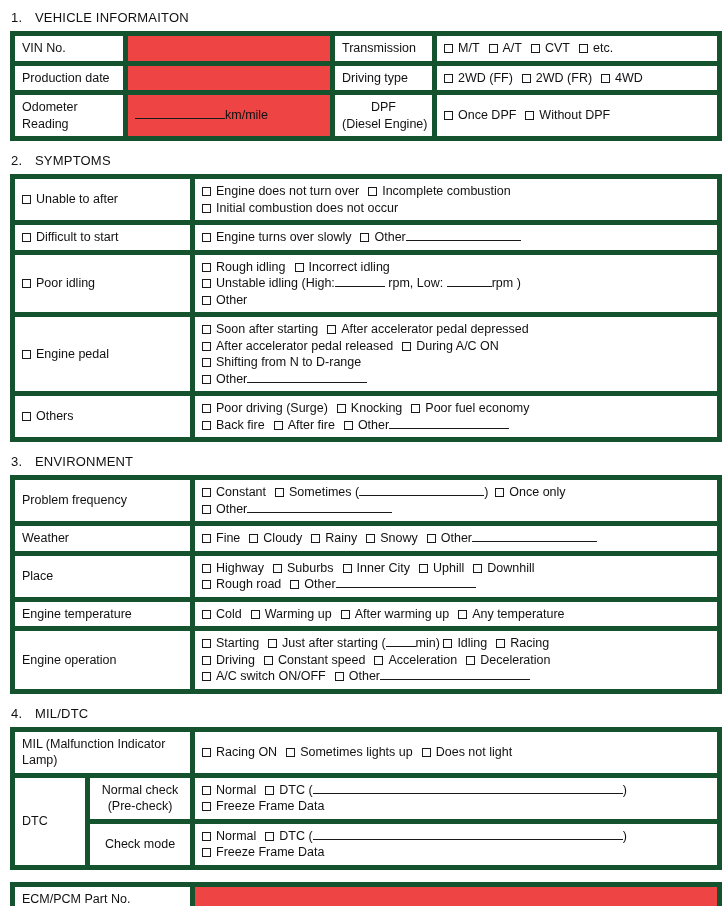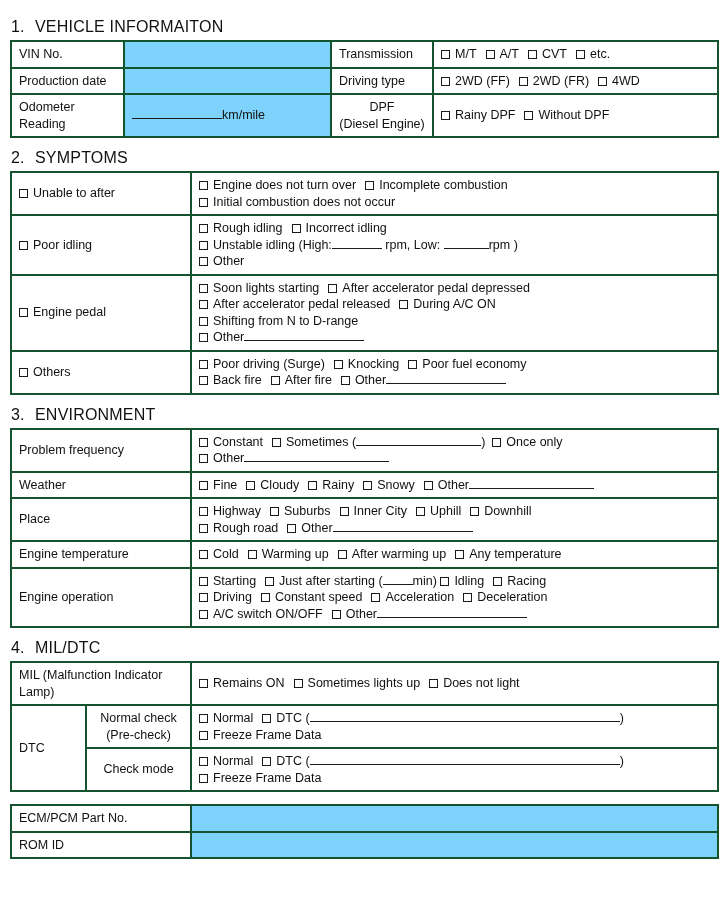--- a/index.html
+++ b/index.html
@@ -7,33 +7,33 @@
   body {
     width: 727px;
     min-height: 906px;
     font-family: "Liberation Sans", sans-serif;
     color: #111111;
   }
   .page { padding: 8px 10px 14px 10px; }
   .section { margin-bottom: 12px; }
   .section:last-child { margin-bottom: 0; }
   .section-header {
-    font-size: 16px;
+    font-size: 13px;
     line-height: 16px;
-    margin: 11px 0 5px 1px;
+    margin: 2px 0 5px 1px;
     letter-spacing: 0.2px;
   }
   .sec-num { display: inline-block; width: 24px; }
   table.form-table {
     border-collapse: collapse;
     table-layout: fixed;
     width: 707px;
   }
   td {
-    border: 2px solid #14532d;
+    border: 5px solid #14532d;
     font-size: 12.5px;
     padding: 4px 7px;
     vertical-align: middle;
     overflow: hidden;
   }
   .line { white-space: pre; line-height: 16.5px; }
   .cb-item { white-space: pre; margin-right: 9px; }
   .cb-item.tight { margin-right: 0; }
   .cb {
     display: inline-block;
@@ -41,21 +41,21 @@
     border: 1px solid #1a1a1a;
     background: #ffffff;
     margin-right: 5px;
     vertical-align: -1px;
   }
   .blank {
     display: inline-block;
     height: 12px;
     border-bottom: 1px solid #1a1a1a;
   }
-  td.input-cell { background: #7dd3fc; }
+  td.input-cell { background: #ef4444; }
 </style>
 </head>
 <body>
 
 <div class="page">
   <div id="form-root">
       <div class="section">
         <div class="section-header"><span class="sec-num">1.</span><span class="sec-title">VEHICLE INFORMAITON</span></div>
         <table class="form-table">
           <colgroup>
@@ -95,59 +95,67 @@
                 <div class="line"><span class="txt">Reading</span></div>
               </td>
               <td class="input-cell">
                 <div class="line"><span class="blank" style="width: 90px;"></span><span class="txt">km/mile</span></div>
               </td>
               <td style="text-align: center;">
                 <div class="line"><span class="txt">DPF</span></div>
                 <div class="line"><span class="txt">(Diesel Engine)</span></div>
               </td>
               <td>
-                <div class="line"><span class="cb-item"><span class="cb"></span><span class="cb-label">Rainy DPF</span></span><span class="cb-item"><span class="cb"></span><span class="cb-label">Without DPF</span></span></div>
+                <div class="line"><span class="cb-item"><span class="cb"></span><span class="cb-label">Once DPF</span></span><span class="cb-item"><span class="cb"></span><span class="cb-label">Without DPF</span></span></div>
               </td>
             </tr>
           </tbody>
         </table>
       </div>
       <div class="section">
         <div class="section-header"><span class="sec-num">2.</span><span class="sec-title">SYMPTOMS</span></div>
         <table class="form-table">
           <colgroup>
             <col style="width: 180px;">
             <col style="width: 527px;">
           </colgroup>
           <tbody>
             <tr>
               <td>
                 <div class="line"><span class="cb-item"><span class="cb"></span><span class="cb-label">Unable to after</span></span></div>
               </td>
               <td>
                 <div class="line"><span class="cb-item"><span class="cb"></span><span class="cb-label">Engine does not turn over</span></span><span class="cb-item"><span class="cb"></span><span class="cb-label">Incomplete combustion</span></span></div>
                 <div class="line"><span class="cb-item"><span class="cb"></span><span class="cb-label">Initial combustion does not occur</span></span></div>
+              </td>
+            </tr>
+            <tr>
+              <td>
+                <div class="line"><span class="cb-item"><span class="cb"></span><span class="cb-label">Difficult to start</span></span></div>
+              </td>
+              <td>
+                <div class="line"><span class="cb-item"><span class="cb"></span><span class="cb-label">Engine turns over slowly</span></span><span class="cb-item tight"><span class="cb"></span><span class="cb-label">Other</span></span><span class="blank" style="width: 115px;"></span></div>
               </td>
             </tr>
             <tr>
               <td>
                 <div class="line"><span class="cb-item"><span class="cb"></span><span class="cb-label">Poor idling</span></span></div>
               </td>
               <td>
                 <div class="line"><span class="cb-item"><span class="cb"></span><span class="cb-label">Rough idling</span></span><span class="cb-item"><span class="cb"></span><span class="cb-label">Incorrect idling</span></span></div>
                 <div class="line"><span class="cb-item tight"><span class="cb"></span><span class="cb-label">Unstable idling (High:</span></span><span class="blank" style="width: 50px;"></span><span class="txt"> rpm, Low: </span><span class="blank" style="width: 45px;"></span><span class="txt">rpm )</span></div>
                 <div class="line"><span class="cb-item"><span class="cb"></span><span class="cb-label">Other</span></span></div>
               </td>
             </tr>
             <tr>
               <td>
                 <div class="line"><span class="cb-item"><span class="cb"></span><span class="cb-label">Engine pedal</span></span></div>
               </td>
               <td>
-                <div class="line"><span class="cb-item"><span class="cb"></span><span class="cb-label">Soon lights starting</span></span><span class="cb-item"><span class="cb"></span><span class="cb-label">After accelerator pedal depressed</span></span></div>
+                <div class="line"><span class="cb-item"><span class="cb"></span><span class="cb-label">Soon after starting</span></span><span class="cb-item"><span class="cb"></span><span class="cb-label">After accelerator pedal depressed</span></span></div>
                 <div class="line"><span class="cb-item"><span class="cb"></span><span class="cb-label">After accelerator pedal released</span></span><span class="cb-item"><span class="cb"></span><span class="cb-label">During A/C ON</span></span></div>
                 <div class="line"><span class="cb-item"><span class="cb"></span><span class="cb-label">Shifting from N to D-range</span></span></div>
                 <div class="line"><span class="cb-item tight"><span class="cb"></span><span class="cb-label">Other</span></span><span class="blank" style="width: 120px;"></span></div>
               </td>
             </tr>
             <tr>
               <td>
                 <div class="line"><span class="cb-item"><span class="cb"></span><span class="cb-label">Others</span></span></div>
               </td>
               <td>
@@ -221,21 +229,21 @@
             <col style="width: 105px;">
             <col style="width: 527px;">
           </colgroup>
           <tbody>
             <tr>
               <td colspan="2">
                 <div class="line"><span class="txt">MIL (Malfunction Indicator</span></div>
                 <div class="line"><span class="txt">Lamp)</span></div>
               </td>
               <td>
-                <div class="line"><span class="cb-item"><span class="cb"></span><span class="cb-label">Remains ON</span></span><span class="cb-item"><span class="cb"></span><span class="cb-label">Sometimes lights up</span></span><span class="cb-item"><span class="cb"></span><span class="cb-label">Does not light</span></span></div>
+                <div class="line"><span class="cb-item"><span class="cb"></span><span class="cb-label">Racing ON</span></span><span class="cb-item"><span class="cb"></span><span class="cb-label">Sometimes lights up</span></span><span class="cb-item"><span class="cb"></span><span class="cb-label">Does not light</span></span></div>
               </td>
             </tr>
             <tr>
               <td rowspan="2">
                 <div class="line"><span class="txt">DTC</span></div>
               </td>
               <td style="text-align: center;">
                 <div class="line"><span class="txt">Normal check</span></div>
                 <div class="line"><span class="txt">(Pre-check)</span></div>
               </td>

